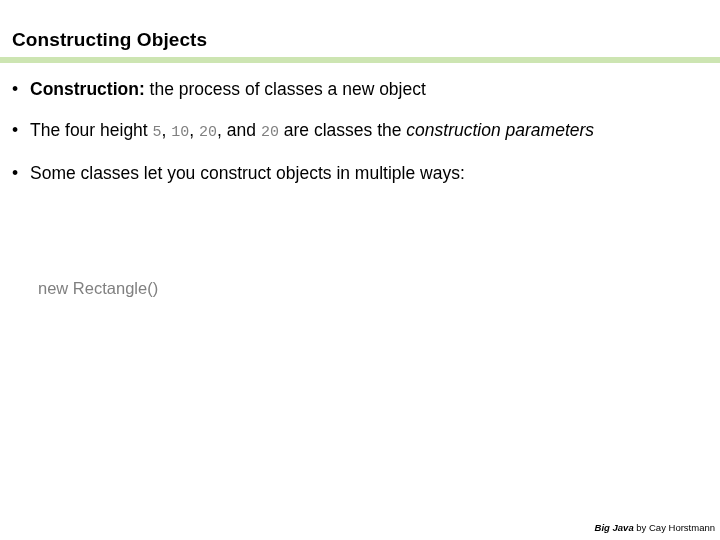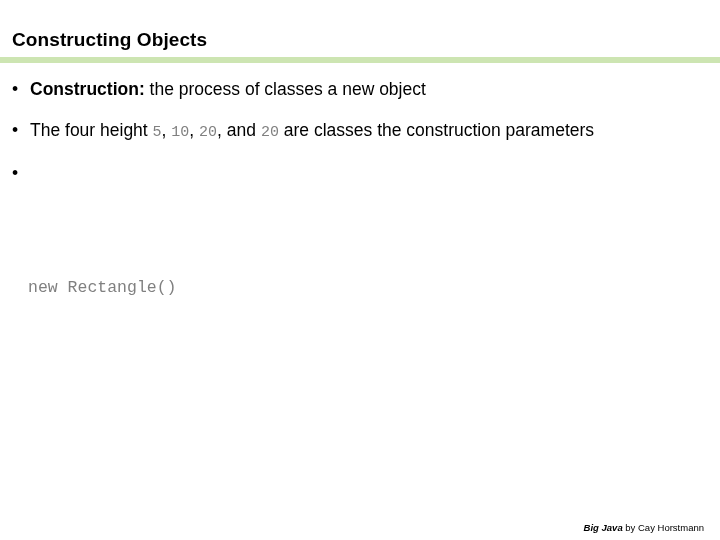--- a/index.html
+++ b/index.html
@@ -68,48 +68,49 @@
     top: 0;
     font-size: 17.5px;
     line-height: 27px;
   }
 
   .bold-term {
     font-weight: bold;
   }
 
   .ital {
+    font-style: italic;
   }
 
   .code-inline {
     font-family: "Liberation Mono", "DejaVu Sans Mono", monospace;
     color: #808080;
     font-size: 15px;
   }
 
   
   .code-block {
     position: absolute;
-    left: 28px;
+    left: 38px;
     top: 228px;
-    font-family: Liberation Mono, monospace;
+    font-family: Liberation Sans, sans-serif;
     font-size: 16.5px;
     line-height: 24px;
     color: #808080;
     white-space: pre;
   }
 
   .code-line {
     white-space: pre;
   }
 
   
   .footer {
     position: absolute;
-    right: 16px;
+    right: 5px;
     bottom: 6px;
     text-align: right;
     font-size: 9.5px;
     line-height: 13px;
     color: #000000;
   }
 
   .footer-line1 .book {
     font-weight: bold;
     font-style: italic;
@@ -129,20 +130,21 @@
       <span class="marker">•</span>
       <span class="bold-term">Construction:</span><span> the process of classes a new object</span>
     </div>
 
     <div class="bullet">
       <span class="marker">•</span><span>The four height </span><span class="code-inline">5</span><span>, </span><span class="code-inline">10</span><span>, </span><span class="code-inline">20</span><span>, and </span><span class="code-inline">20</span><span> are classes the </span><span class="ital">construction parameters</span>
     </div>
 
     <div class="bullet">
       <span class="marker">•</span>
+      <span>Some classes let you construct objects in multiple ways:</span>
     </div>
 
   </div>
 
   <div class="code-block">
     <div class="code-line">new Rectangle()</div>
   </div>
 
   <div class="footer">
     <div class="footer-line1"><span class="book">Big Java</span><span> by Cay Horstmann</span></div>

